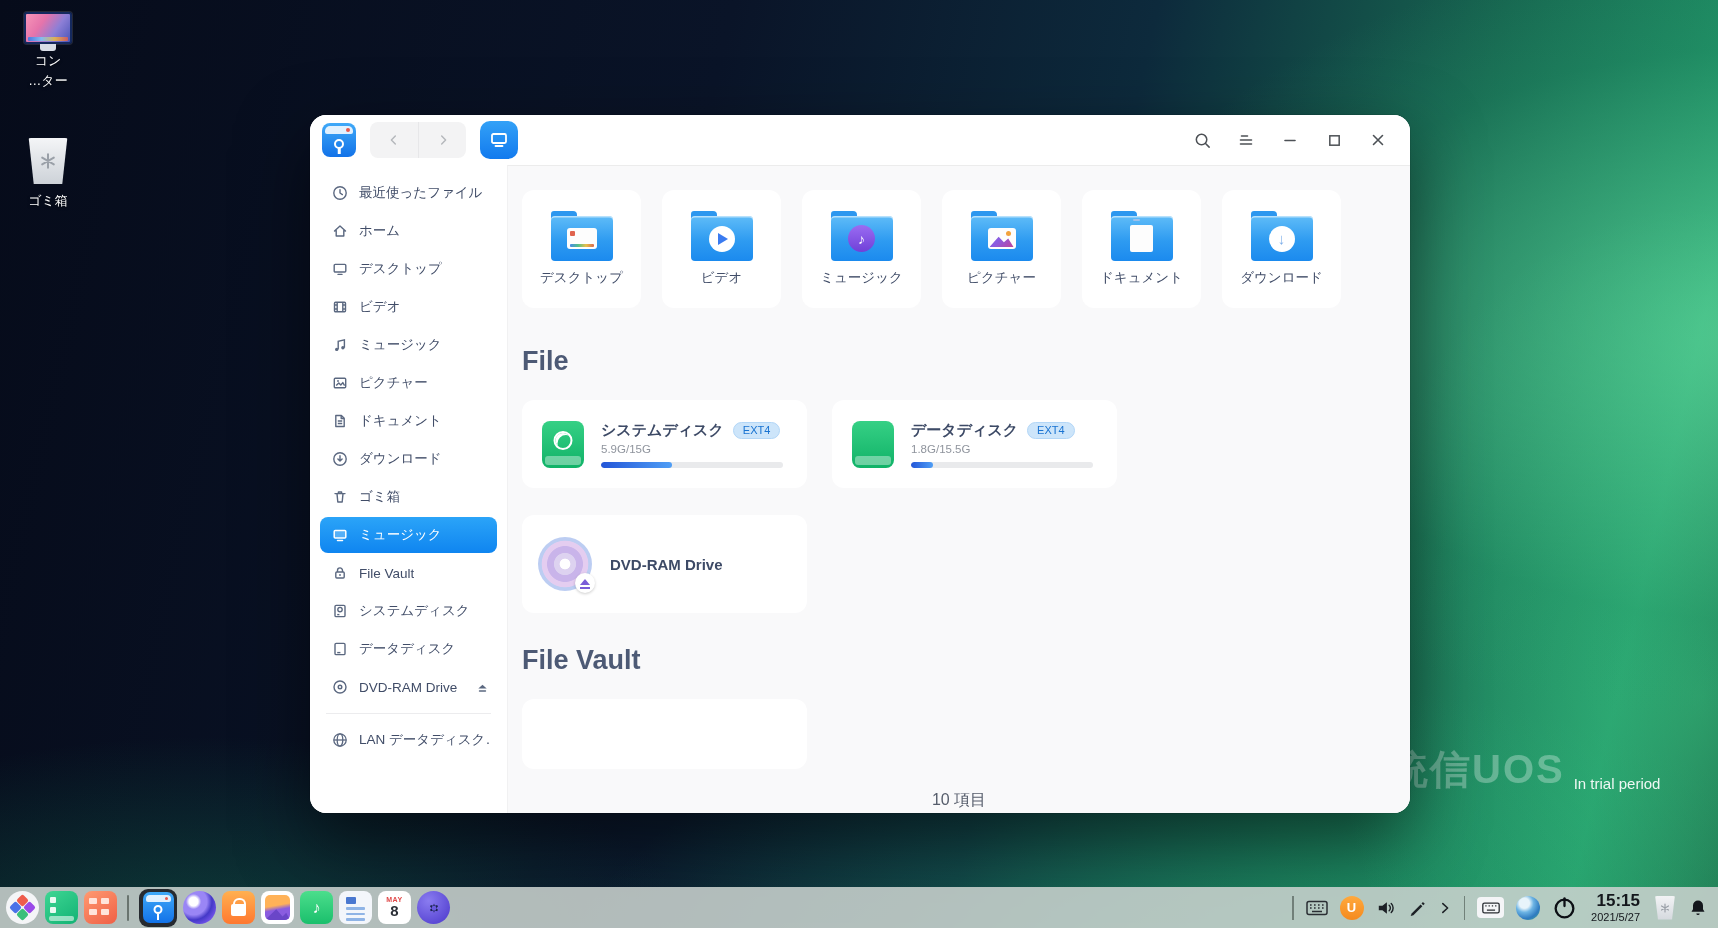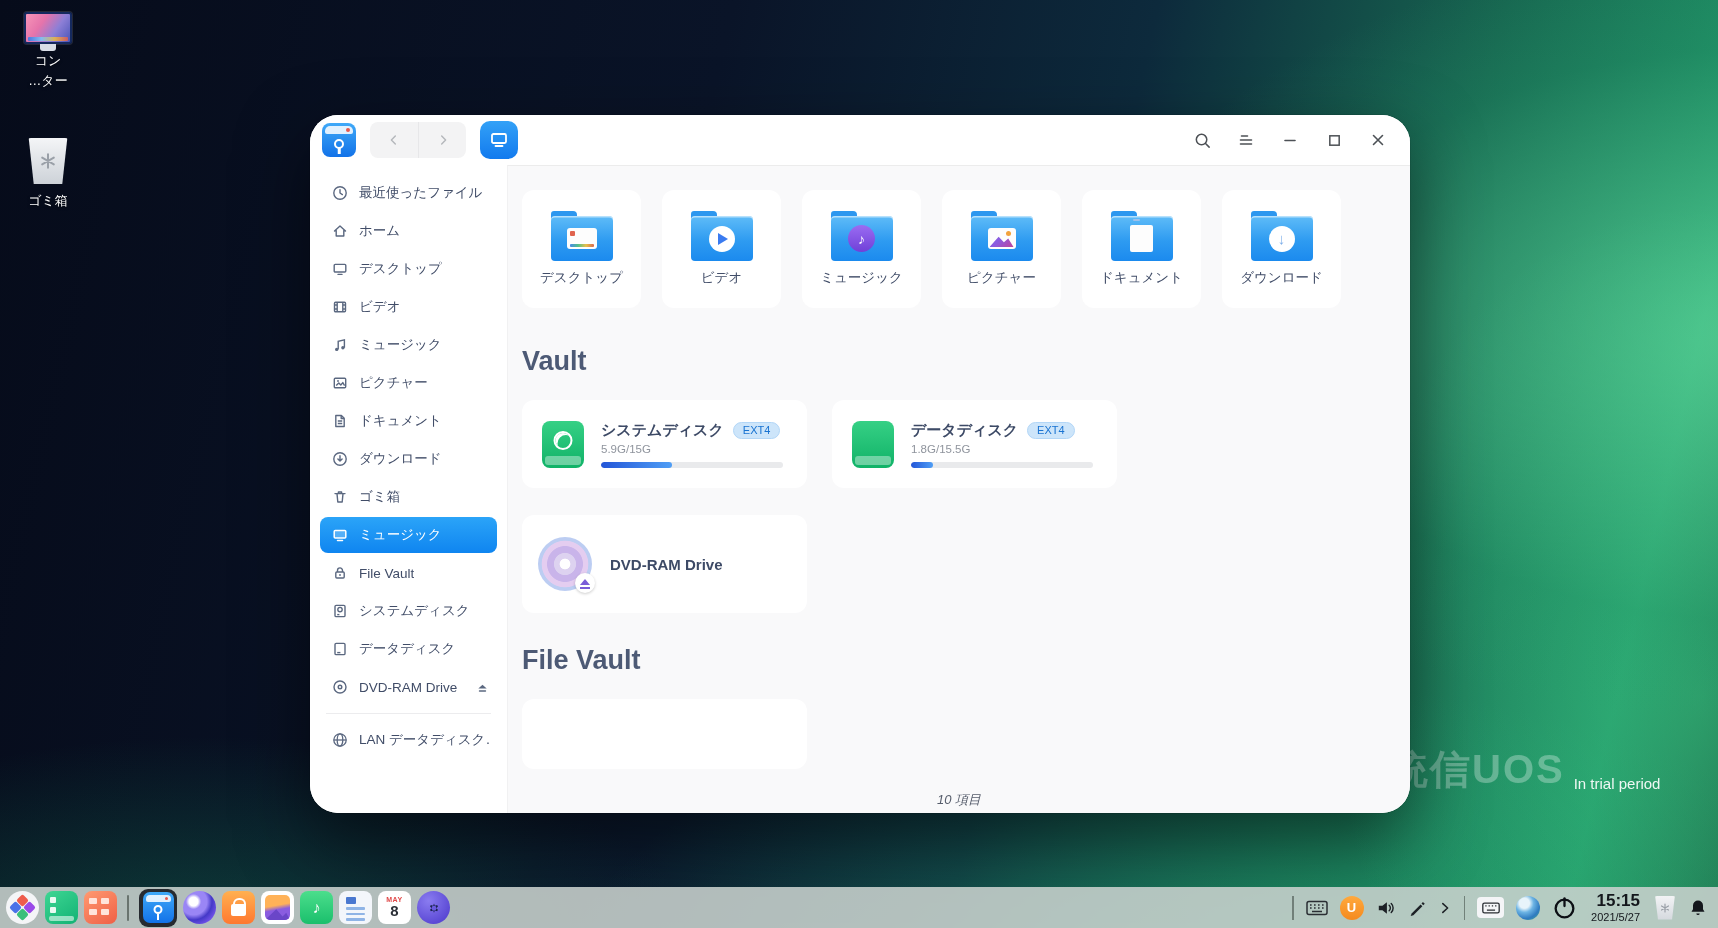--- a/index.html
+++ b/index.html
@@ -31,21 +31,21 @@
          clip-path:polygon(4% 0,96% 0,84% 100%,16% 100%); border-radius:4px;
          display:flex; align-items:center; justify-content:center; }
 
   
   .wm { position:absolute; left:1388px; top:742px; display:flex; align-items:flex-end; white-space:nowrap; }
   .wm .brand { font-size:40px; font-weight:700; letter-spacing:2px; color:rgba(255,255,255,.30); }
   .wm .trial { font-size:15px; color:rgba(255,255,255,.92); margin-left:9px; margin-bottom:5px; }
 
   
   .win { position:absolute; left:310px; top:115px; width:1100px; height:698px;
-         background:#fff; border-radius:28px; overflow:hidden;
+         background:#fff; border-radius:16px; overflow:hidden;
          box-shadow:0 26px 70px rgba(0,0,0,.5), 0 0 0 1px rgba(0,0,0,.08);
          display:flex; flex-direction:column; }
 
   .tbar { height:50px; flex:0 0 50px; display:flex; align-items:center; padding:0 10px; background:#fff; }
   .appico { width:34px; height:34px; margin-left:2px; border-radius:8px; position:relative;
             background:linear-gradient(180deg,#3fa9f8,#1272e8); }
   .appico .band { position:absolute; left:3px; right:3px; top:3px; height:8px; border-radius:5px 5px 2px 2px;
                   background:rgba(255,255,255,.85); }
   .appico .band:before { content:""; position:absolute; right:3px; top:2px; width:4px; height:4px; border-radius:50%; background:#e8584d; }
   .appico .keyc { position:absolute; left:50%; top:16px; transform:translateX(-50%); width:10px; height:10px;
@@ -141,21 +141,21 @@
   .cd .ejb { position:absolute; right:-3px; bottom:-2px; width:20px; height:20px; background:#fff; border-radius:50%;
              box-shadow:0 1px 3px rgba(0,0,0,.2); display:flex; align-items:center; justify-content:center; }
   .cd .ejt { width:0; height:0; border-left:5px solid transparent; border-right:5px solid transparent;
              border-bottom:6px solid #7a5cd8; position:relative; top:-1px; }
   .cd .ejt:after { content:""; position:absolute; left:-5px; top:8px; width:10px; height:2px; background:#7a5cd8; }
   .dvdname { font-size:15px; font-weight:700; color:#3d4a66; }
 
   .fvcard { width:285px; height:70px; background:#fff; border-radius:12px; margin-top:22px; }
 
   .cfoot { flex:0 0 26px; display:flex; align-items:center; justify-content:center;
-           font-size:13px; color:#565d6b;font-style:italic; }
+           font-size:16px; color:#565d6b; }
 
   
   .bar { position:absolute; left:0; bottom:0; width:1718px; height:41px;
          background:rgba(202,210,206,.88); display:flex; align-items:center; padding:0 10px 0 6px; z-index:5; }
   .dock { display:flex; align-items:center; gap:6px; }
   .dk { width:33px; height:33px; border-radius:8px; position:relative; flex:0 0 auto; cursor:pointer; }
   .dk.round { border-radius:50%; }
   .vsep { width:2px; height:26px; background:rgba(45,55,50,.55); margin:0 4px; border-radius:1px; }
   .k-launch { background:#f4f5f7; }
   .k-launch i { position:absolute; width:9px; height:9px; transform:rotate(45deg); border-radius:2px; }
@@ -471,21 +471,21 @@
                 <span class="bodyp">
                   <span class="g-dl">
                     <span class="ar">↓</span>
                   </span>
                 </span>
               </div>
             <div class="flbl">ダウンロード</div>
           </div>
         </div>
 
-        <div class="h1 disks">Vault</div>
+        <div class="h1 disks">File</div>
 
         <div class="drow">
           <div class="dcard">
             <div class="dico sys"></div>
             <div class="dinfo">
               <div class="drow1">
                 <span class="dname">システムディスク</span>
                 <span class="badge">EXT4</span>
               </div>
               <div class="dusage">5.9G/15G</div>

